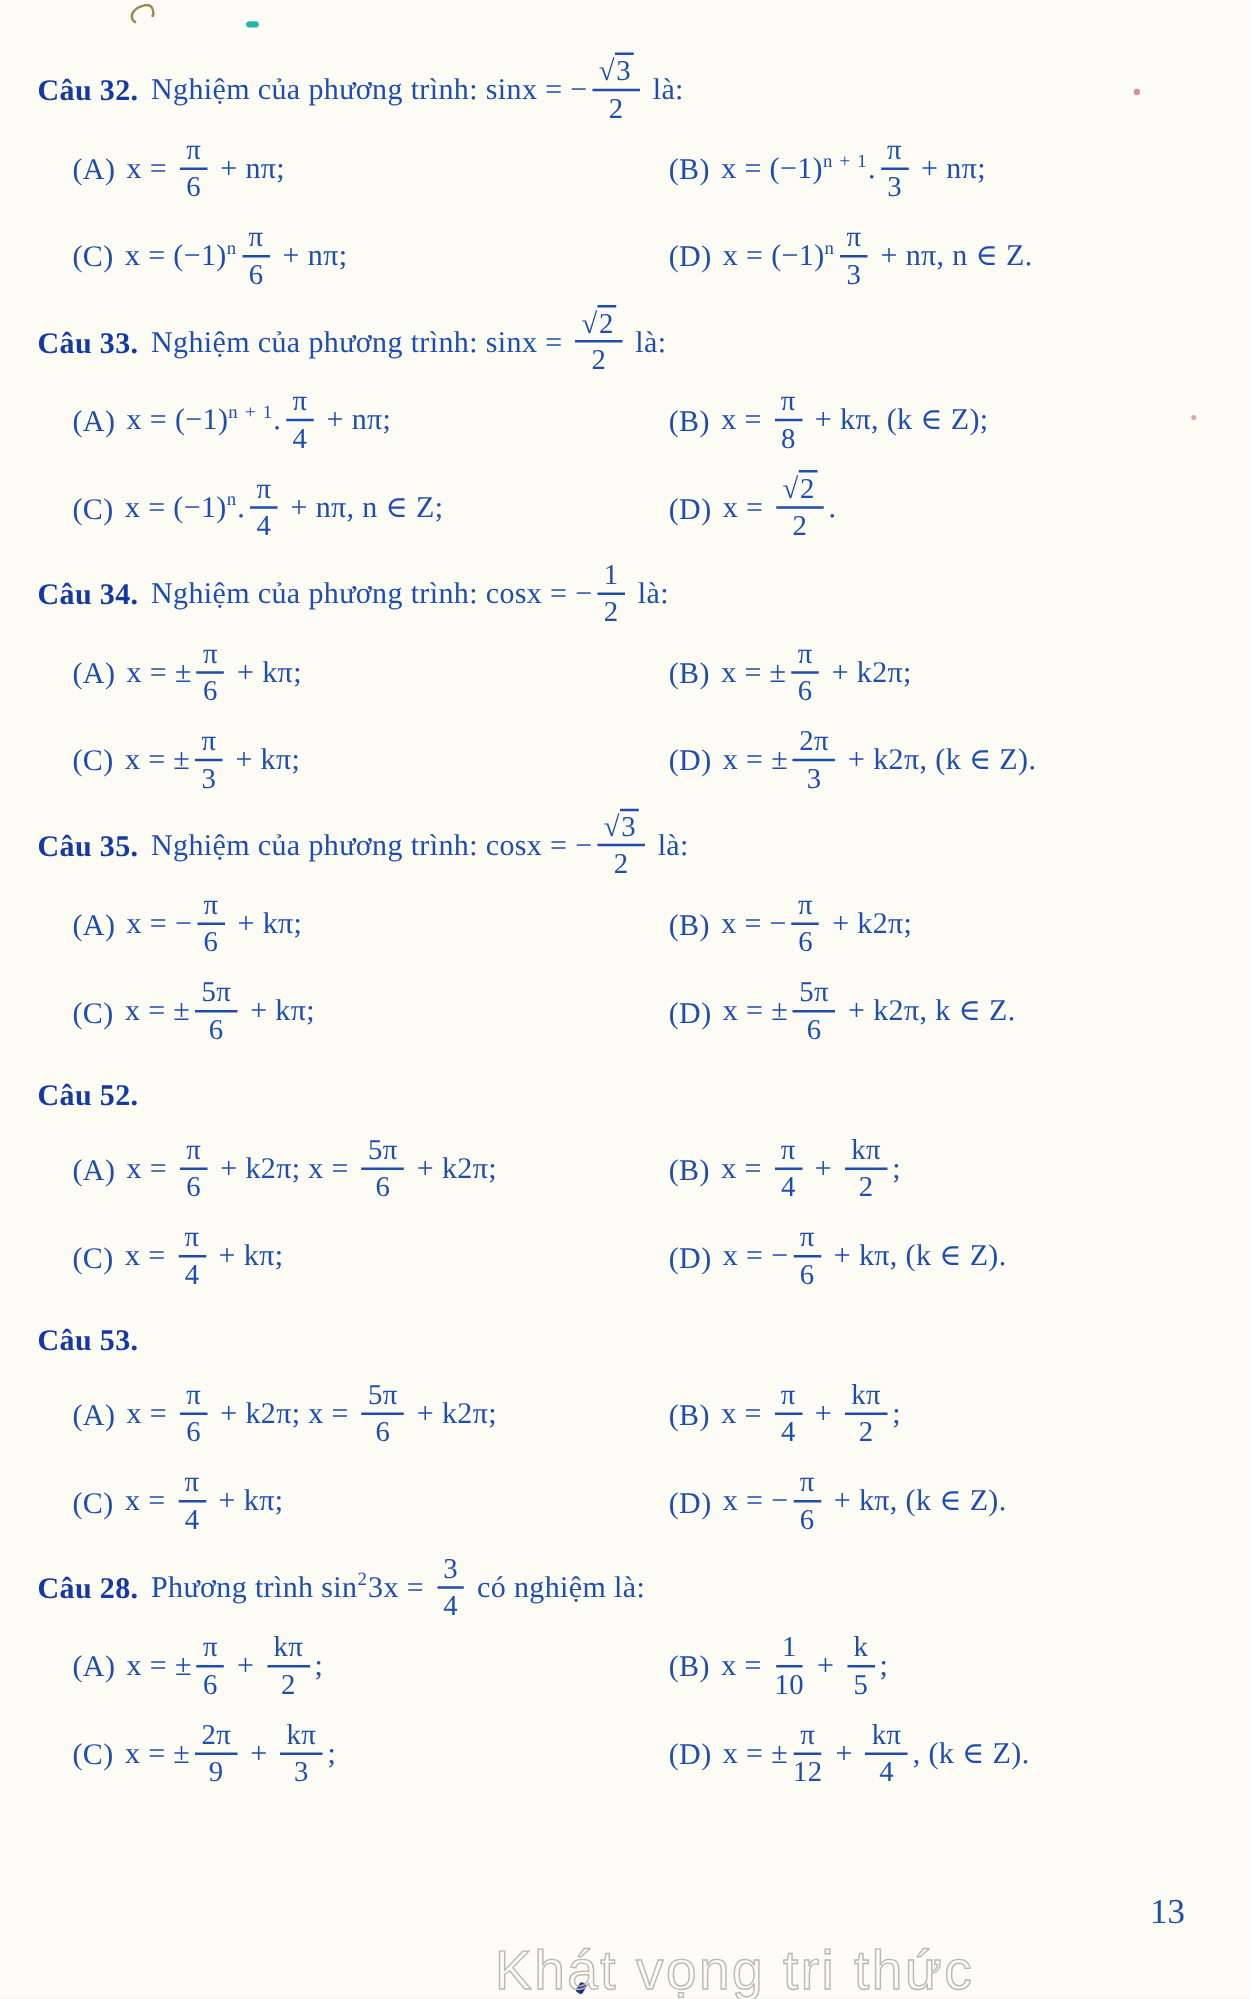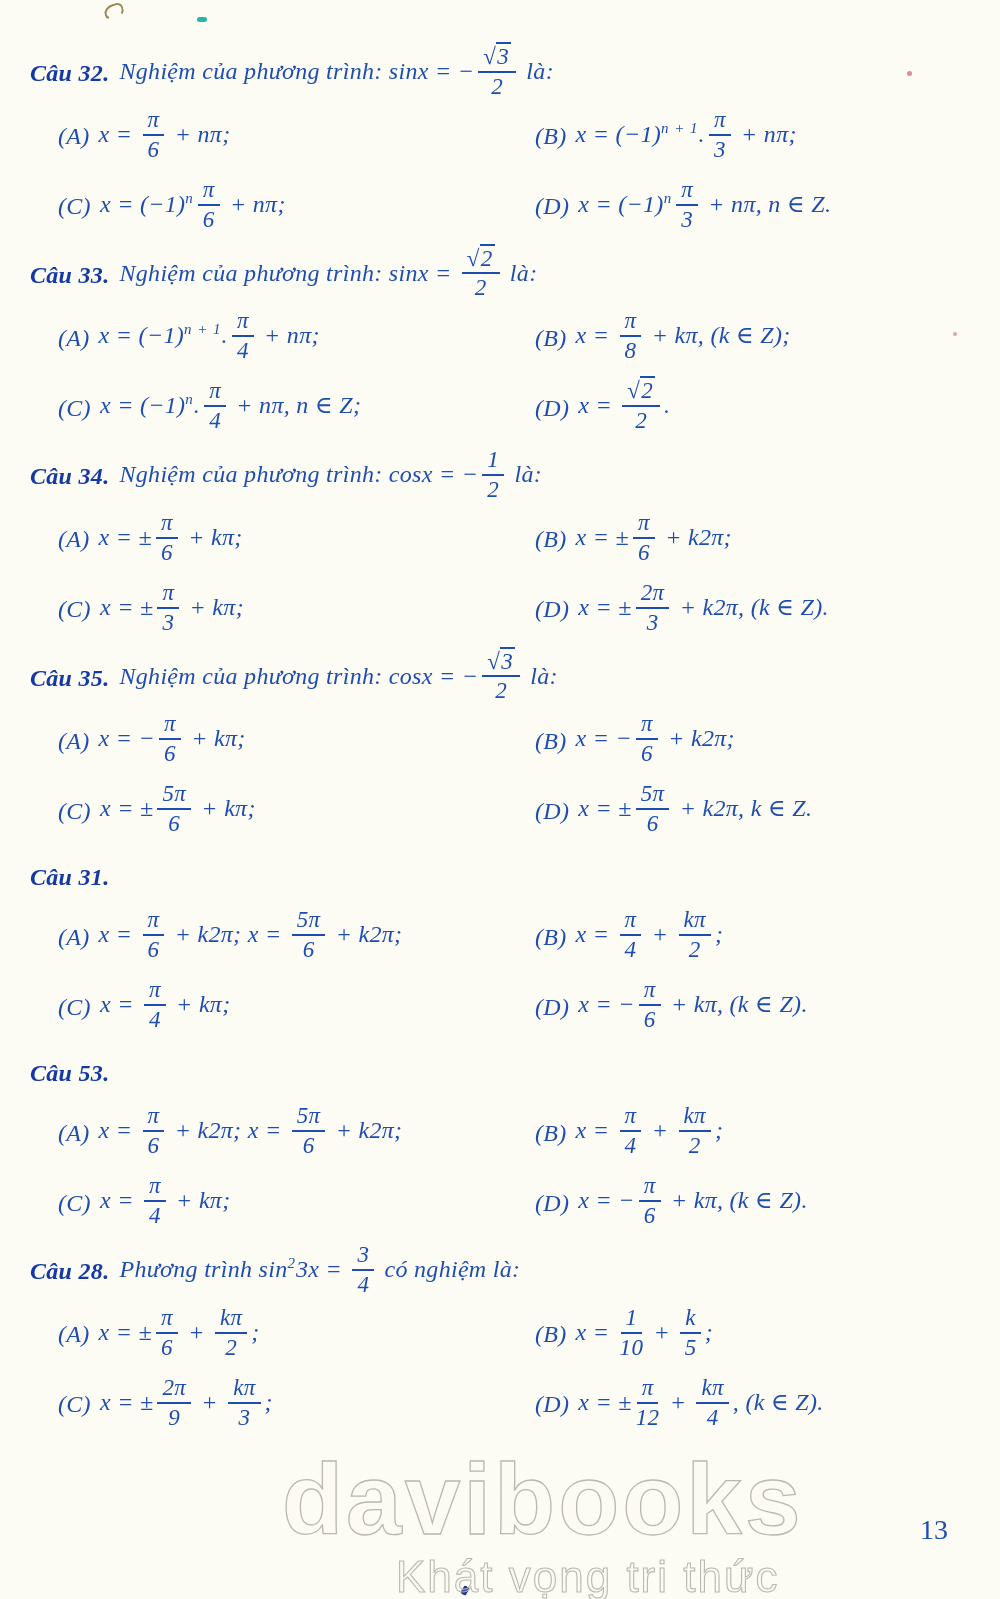--- a/index.html
+++ b/index.html
@@ -12,21 +12,21 @@
   body{background:#e8e8e2;}
   .page{
     position:relative;
     width:1000px;height:1599px;
     margin:0 auto;
     background:var(--paper);
     overflow:hidden;
     font-family:"Liberation Serif","DejaVu Serif",serif;
     color:var(--text-blue);
   }
-  .content{position:relative;z-index:2;padding-top:46px;font-style:italic;}
+  .content{position:relative;z-index:2;padding-top:46px;}
   .question{margin-bottom:6px;}
   .qhead{
     padding-left:30px;
     font-size:24px;
     min-height:50px;
     display:flex;align-items:center;
     letter-spacing:.3px;
   }
   .qlabel{font-weight:bold;color:var(--label-blue);margin-right:10px;white-space:nowrap;}
   .qtext{white-space:nowrap;}
@@ -83,21 +83,20 @@
 <body>
 
 <div class="page">
 
   <div class="speck sp-squiggle"></div>
   <div class="speck sp-teal-top"></div>
   <div class="speck sp-pink-tr"></div>
   <div class="speck sp-pink-r"></div>
   <div class="speck sp-navy-b"></div>
 
-  <div class="watermark wm1">davibooks</div>
   <div class="watermark wm2">Khát vọng tri thức</div>
 
   <div class="content">
       <section class="question">
         <div class="qhead">
           <b class="qlabel">Câu 32.</b>
           <span class="qtext">Nghiệm của phương trình: sinx = −<span class="frac">
               <span class="num"><span class="sqrt">√<span class="rad">3</span></span></span>
               <span class="den">2</span>
             </span> là:</span>
@@ -245,21 +244,21 @@
             <span class="olabel">(D)</span>
             <span class="omath">x = ±<span class="frac">
                 <span class="num">5π</span>
                 <span class="den">6</span>
               </span> + k2π, k ∈ Z.</span>
           </div>
         </div>
       </section>
       <section class="question">
         <div class="qhead">
-          <b class="qlabel">Câu 31.</b>
+          <b class="qlabel">Câu 52.</b>
         </div>
         <div class="opts">
           <div class="opt">
             <span class="olabel">(A)</span>
             <span class="omath">x = <span class="frac">
                 <span class="num">π</span>
                 <span class="den">6</span>
               </span> + k2π; x = <span class="frac">
                 <span class="num">5π</span>
                 <span class="den">6</span>

